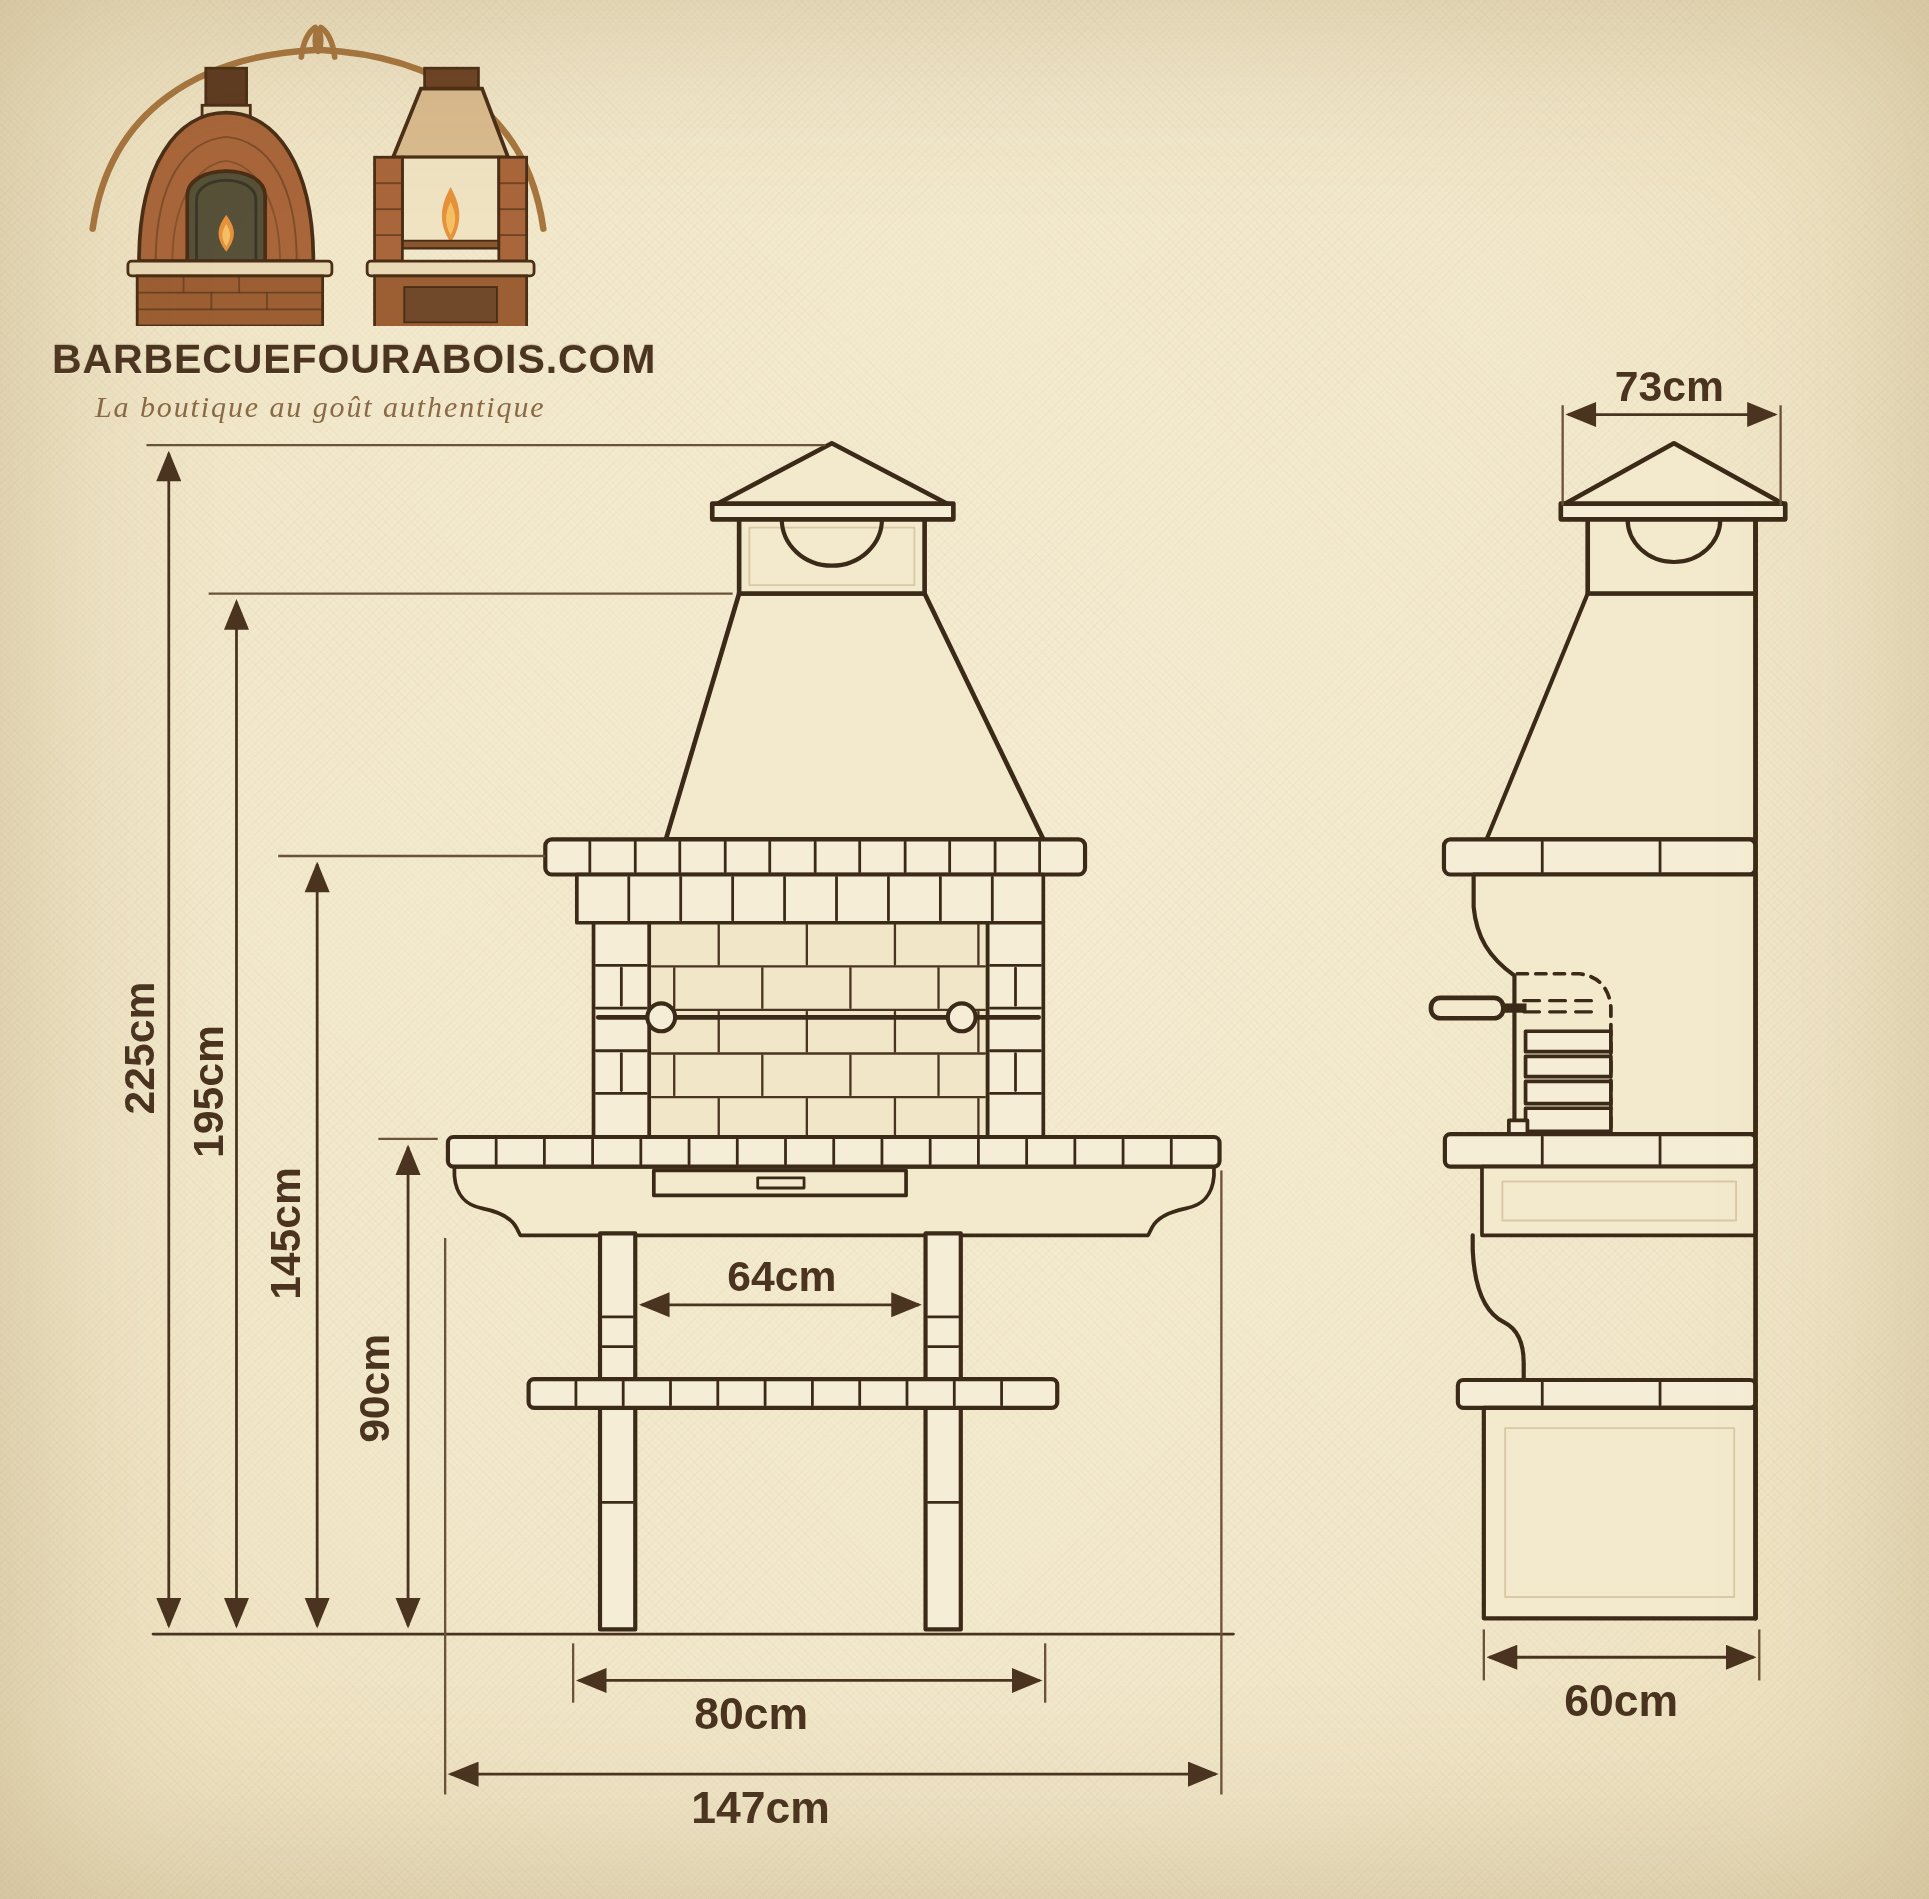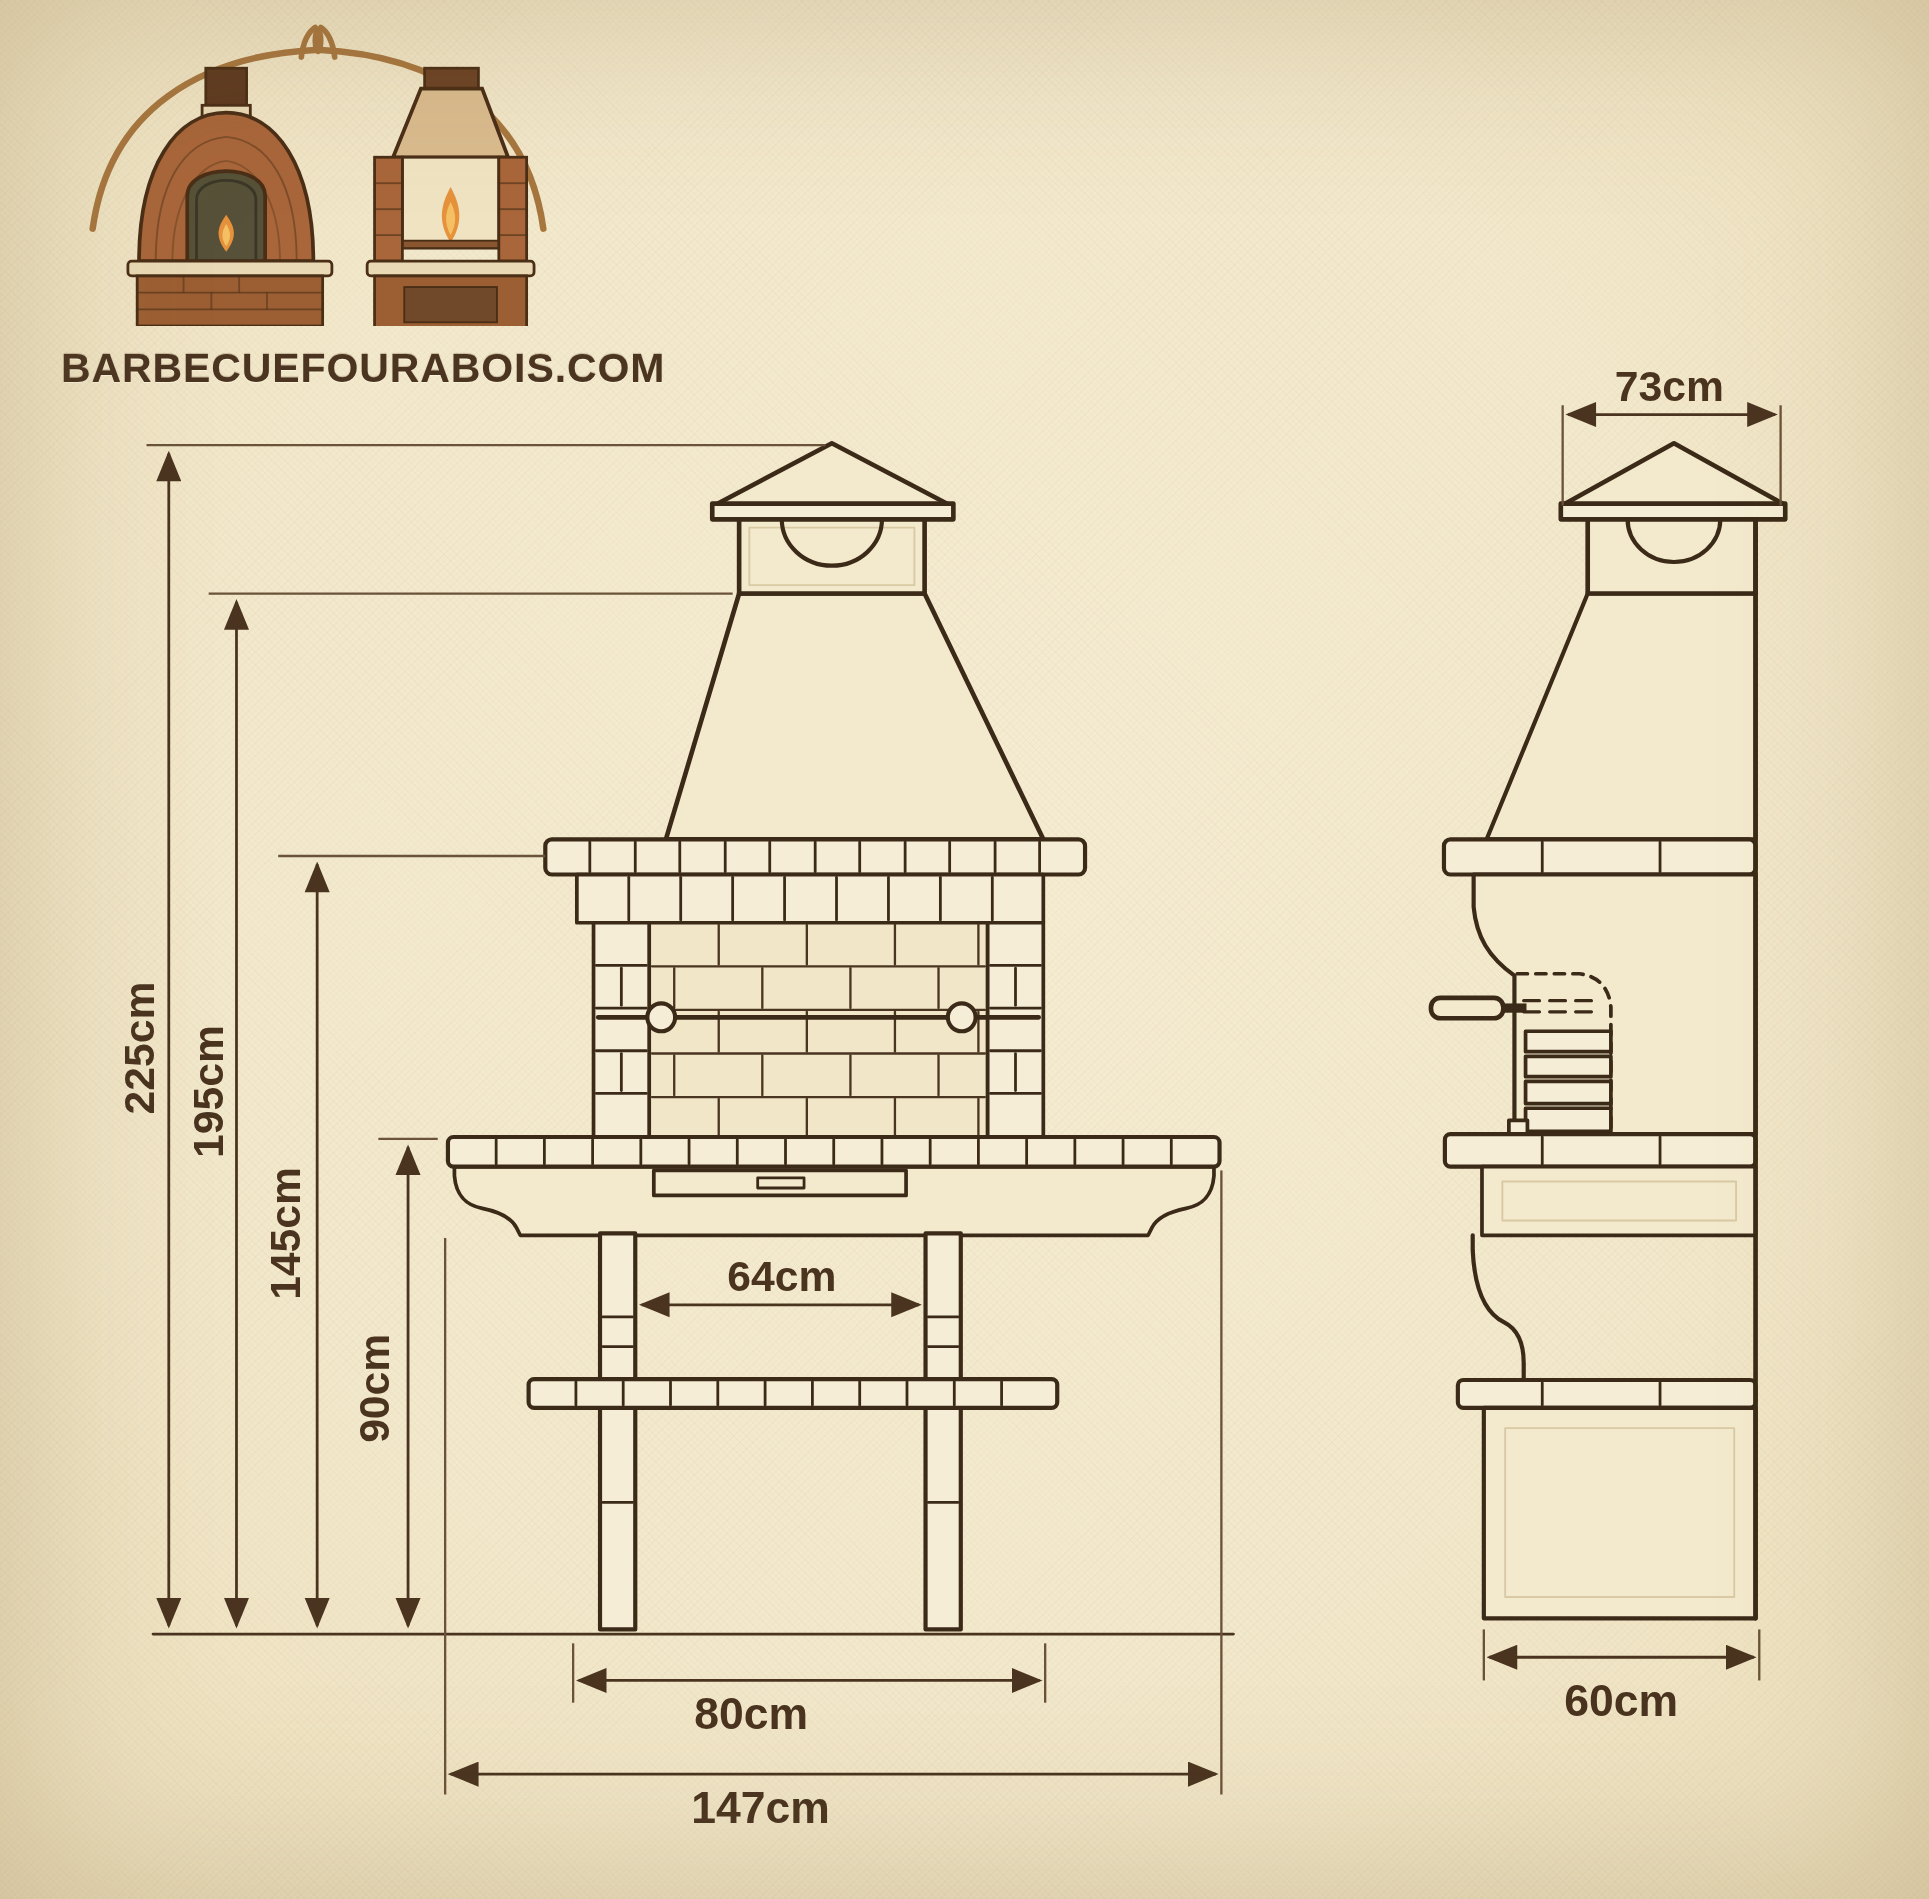--- a/index.html
+++ b/index.html
@@ -12,21 +12,21 @@
       radial-gradient(ellipse at 50% 45%, #f5ecd2 0%, #f2e8cb 55%, #ecdfbc 100%);
     overflow:hidden;
     font-family:"Liberation Sans", sans-serif;
   }
   .canvas::after{
     content:"";position:absolute;inset:0;pointer-events:none;
     box-shadow: inset 0 0 204px rgba(130,100,55,.28);
   }
   .logo-art{position:absolute;left:72px;top:20.4px;width:492px;height:306px;}
   .brand-title{
-    position:absolute;left:52px;top:336px;margin:9px;
+    position:absolute;left:52px;top:336px;margin:0;
     font-size:41px;font-weight:bold;letter-spacing:0.9px;color:#4b3521;
     text-shadow:0 0.9px 0 rgba(255,250,230,.6), 0 -0.9px 0.9px rgba(70,45,20,.25);
     white-space:nowrap;
   }
   .brand-tagline{
     position:absolute;left:95px;top:390px;margin:0;
     font-family:"Liberation Serif", serif;font-style:italic;
     font-size:30px;color:#8a6a45;letter-spacing:1.9px;white-space:nowrap;
   }
   .drawing{position:absolute;inset:0;}
@@ -85,20 +85,21 @@
       <line x1="142" y1="124" x2="172" y2="124" stroke="#4a2e16" stroke-width="2" opacity=".6"></line>
       <line x1="142" y1="152" x2="172" y2="152" stroke="#4a2e16" stroke-width="2" opacity=".6"></line>
       <line x1="142" y1="180" x2="172" y2="180" stroke="#4a2e16" stroke-width="2" opacity=".6"></line>
       <rect x="0" y="208" width="180" height="16" rx="4" fill="#e9d9b5" stroke="#4a2e16" stroke-width="3"></rect>
       <rect x="8" y="224" width="164" height="60" fill="#9c5f33" stroke="#4a2e16" stroke-width="3"></rect>
       <rect x="40" y="236" width="100" height="38" fill="#70482a" stroke="#4a2e16" stroke-width="2"></rect>
     </g>
   </svg>
 
   <h1 class="brand-title">BARBECUEFOURABOIS.COM</h1>
+  <p class="brand-tagline">La boutique au goût authentique</p>
 
   <svg class="drawing" viewBox="0 0 2080 2048">
     <defs>
       <marker id="ah-e" markerWidth="12" markerHeight="10" refX="10" refY="4.5" orient="auto">
         <path d="M0,0 L11,4.5 L0,9 Z" fill="#4a3420"></path>
       </marker>
       <marker id="ah-s" markerWidth="12" markerHeight="10" refX="1" refY="4.5" orient="auto">
         <path d="M11,0 L0,4.5 L11,9 Z" fill="#4a3420"></path>
       </marker>
     </defs>

